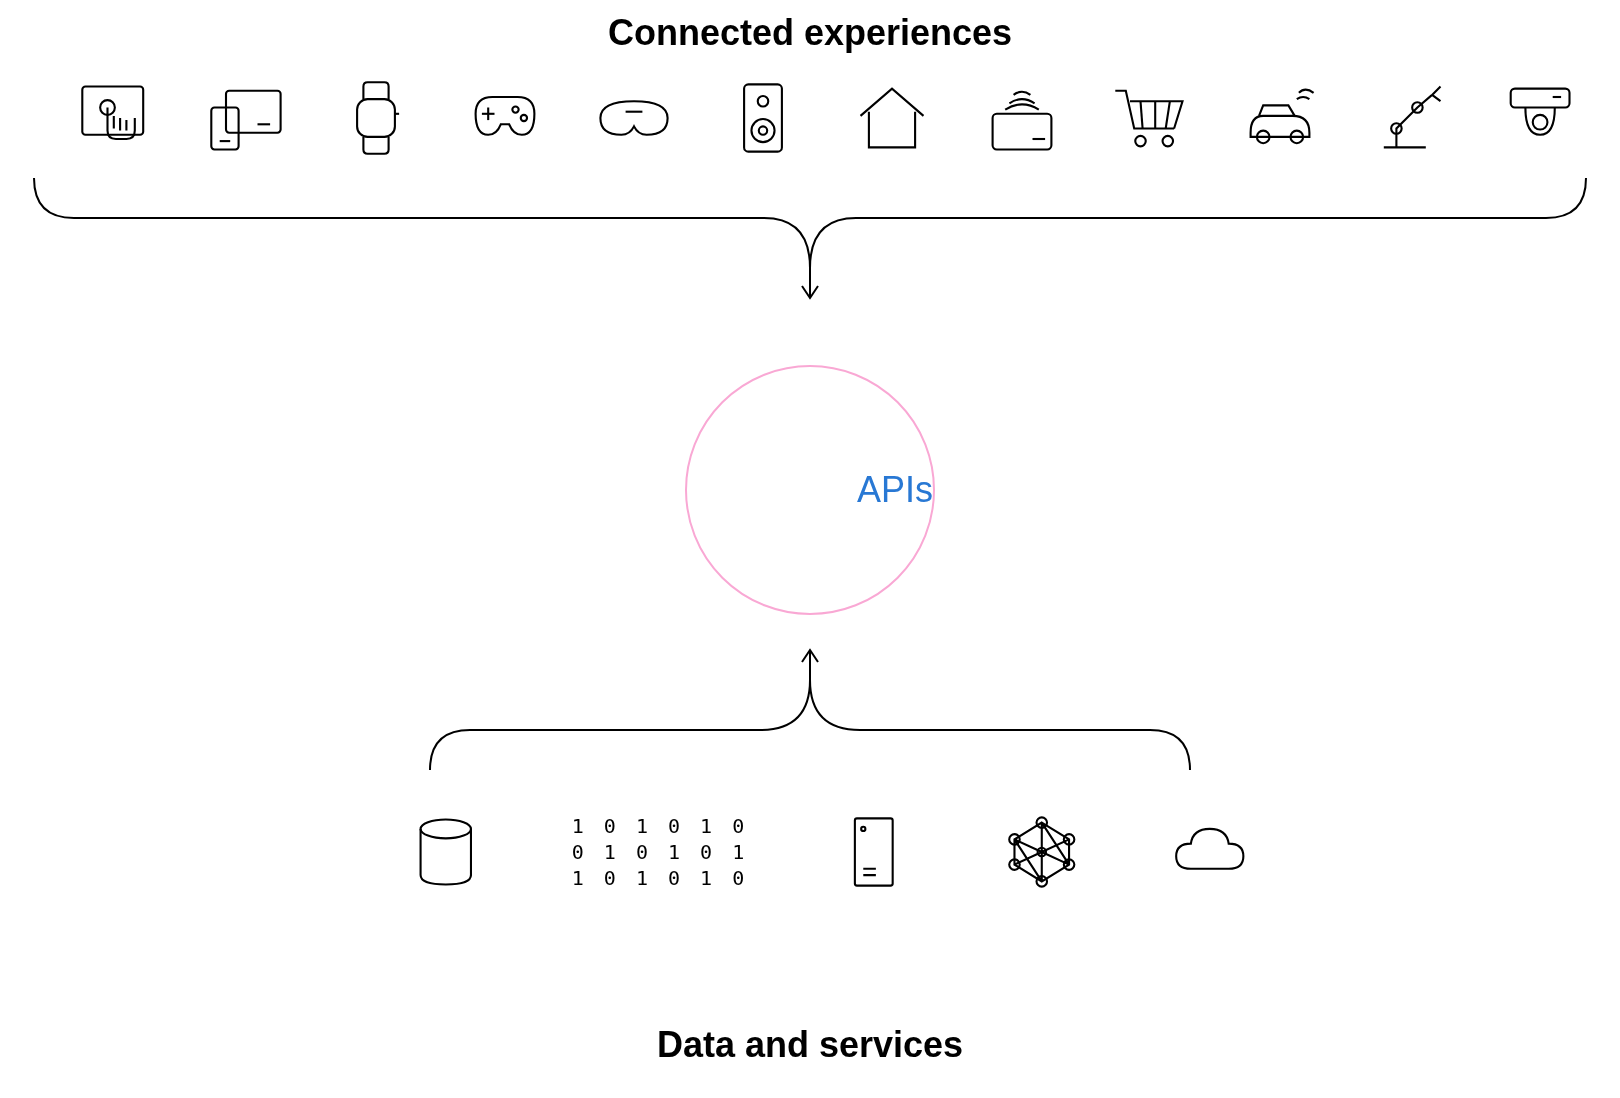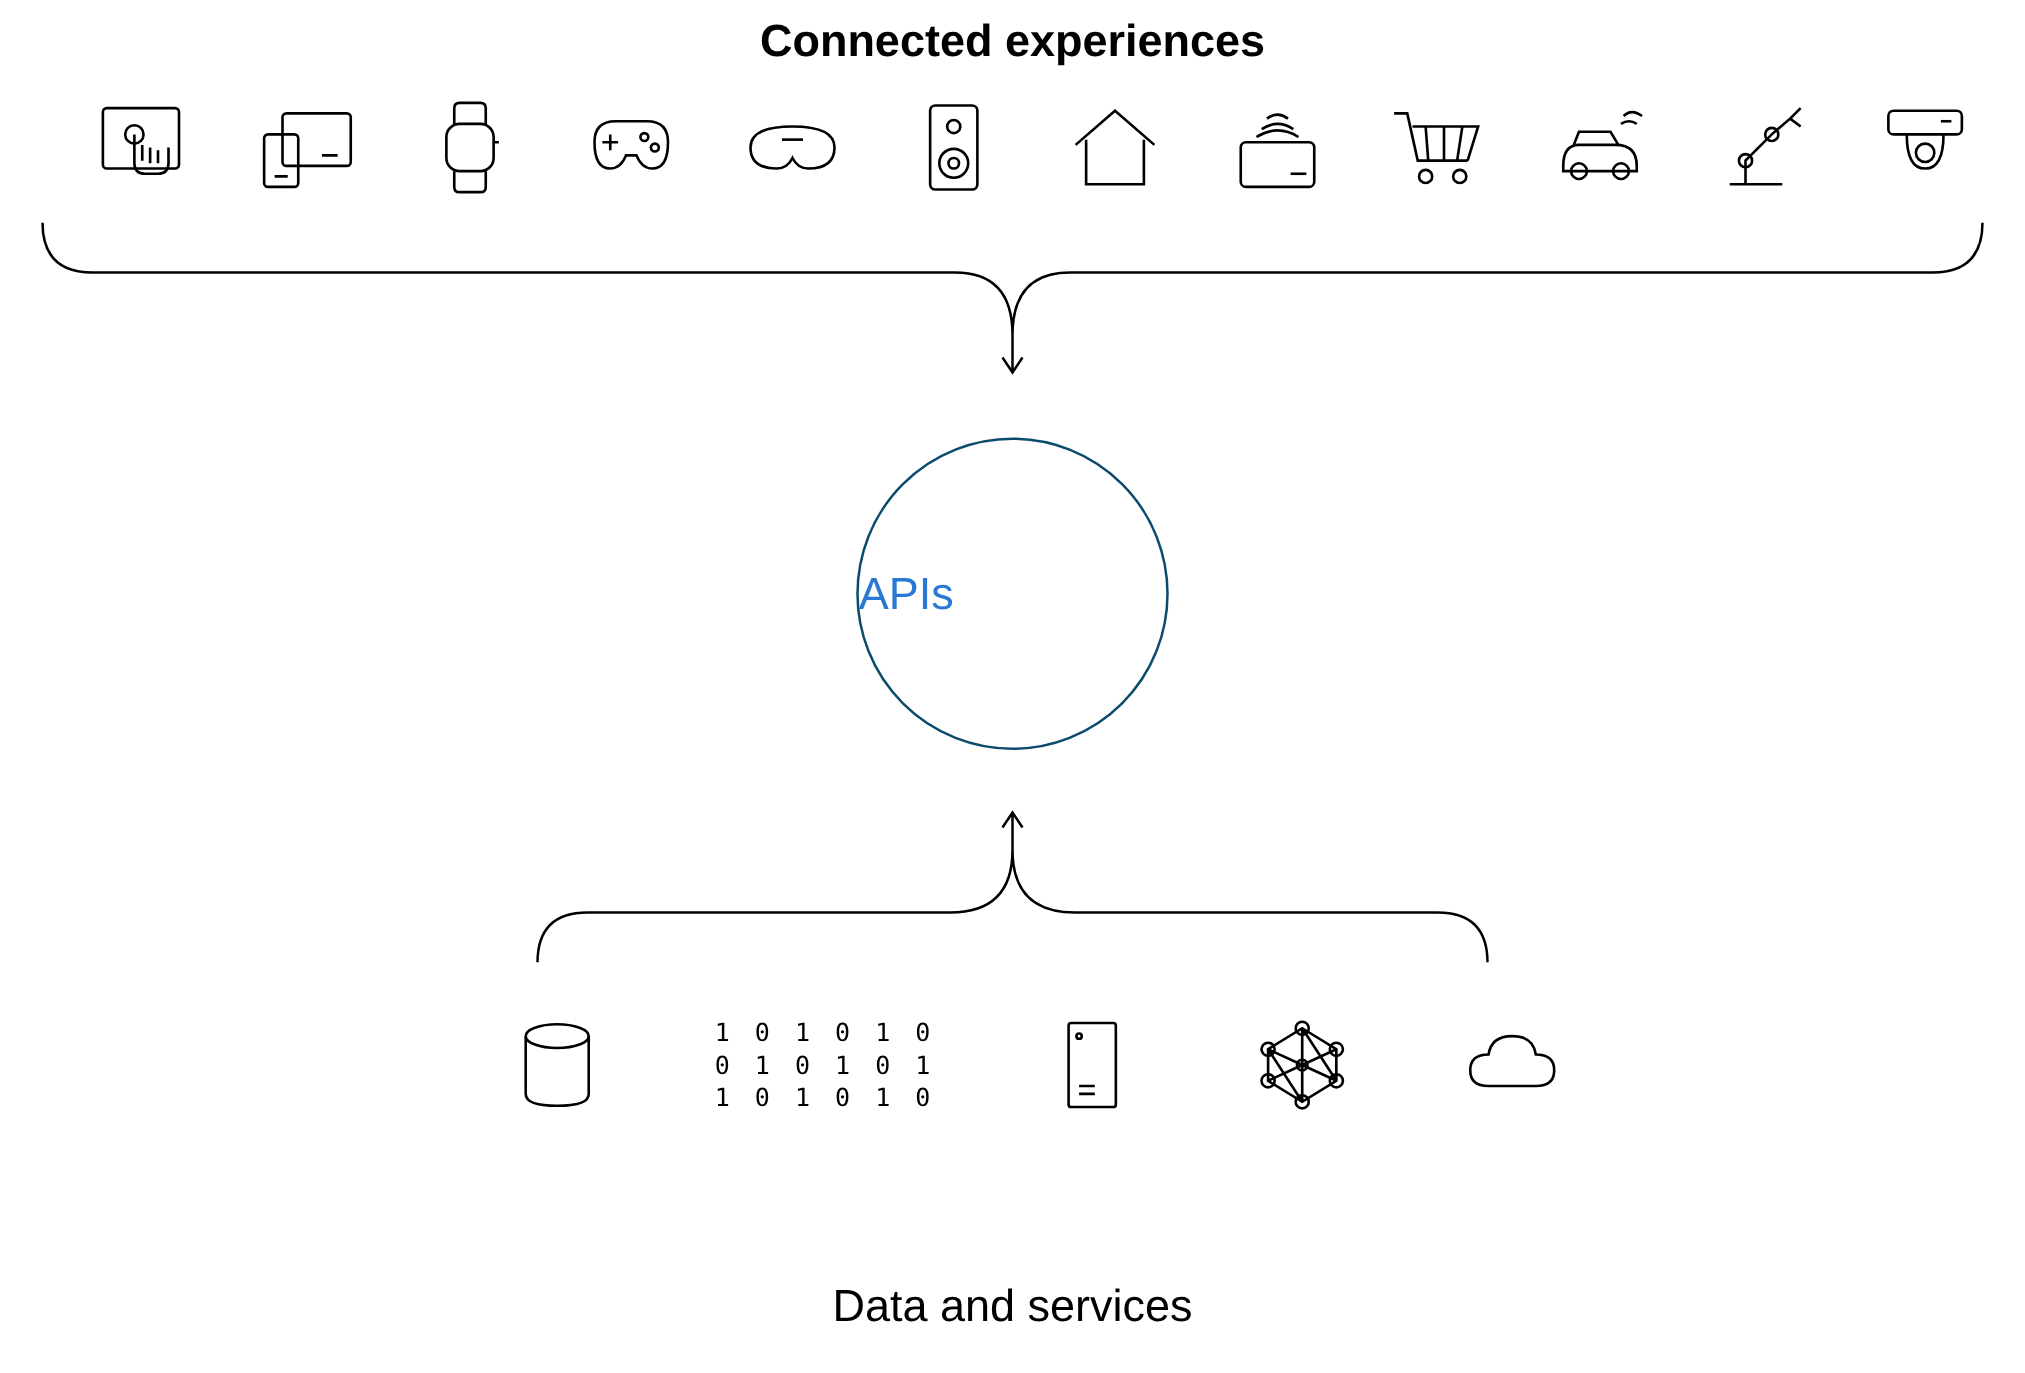--- a/index.html
+++ b/index.html
@@ -18,21 +18,21 @@
       font-size: 36px;
       font-weight: 700;
       color: #000;
     }
     .title-bottom {
       position: absolute;
       bottom: 32px;
       left: 50%;
       transform: translateX(-50%);
       font-size: 36px;
-      font-weight: 400;
+      font-weight: 700;
       color: #000;
     }
     .icon-row-top {
       position: absolute;
       top: 76px;
       left: 40px;
       right: 40px;
       display: flex;
       justify-content: space-between;
       align-items: center;
@@ -50,30 +50,30 @@
       width: 84px;
       height: 84px;
       display: flex;
       align-items: center;
       justify-content: center;
       margin-left: 36px;
     }
     .icon svg { stroke: #000; stroke-width: 2; fill: none; }
     .center-circle {
       position: absolute;
-      top: 350px;
+      top: 365px;
       left: 50%;
       transform: translateX(-50%);
       width: 250px;
       height: 250px;
-      border: 2px solid #0c4a6e;
+      border: 2px solid #f9a8d4;
       border-radius: 50%;
       display: flex;
       align-items: center;
-      justify-content: flex-start;
+      justify-content: flex-end;
     }
     .center-label {
       font-size: 36px;
       font-weight: 400;
       color: #2878d4;
     }
     .bracket-top {
       position: absolute;
       top: 178px;
       left: 24px;

